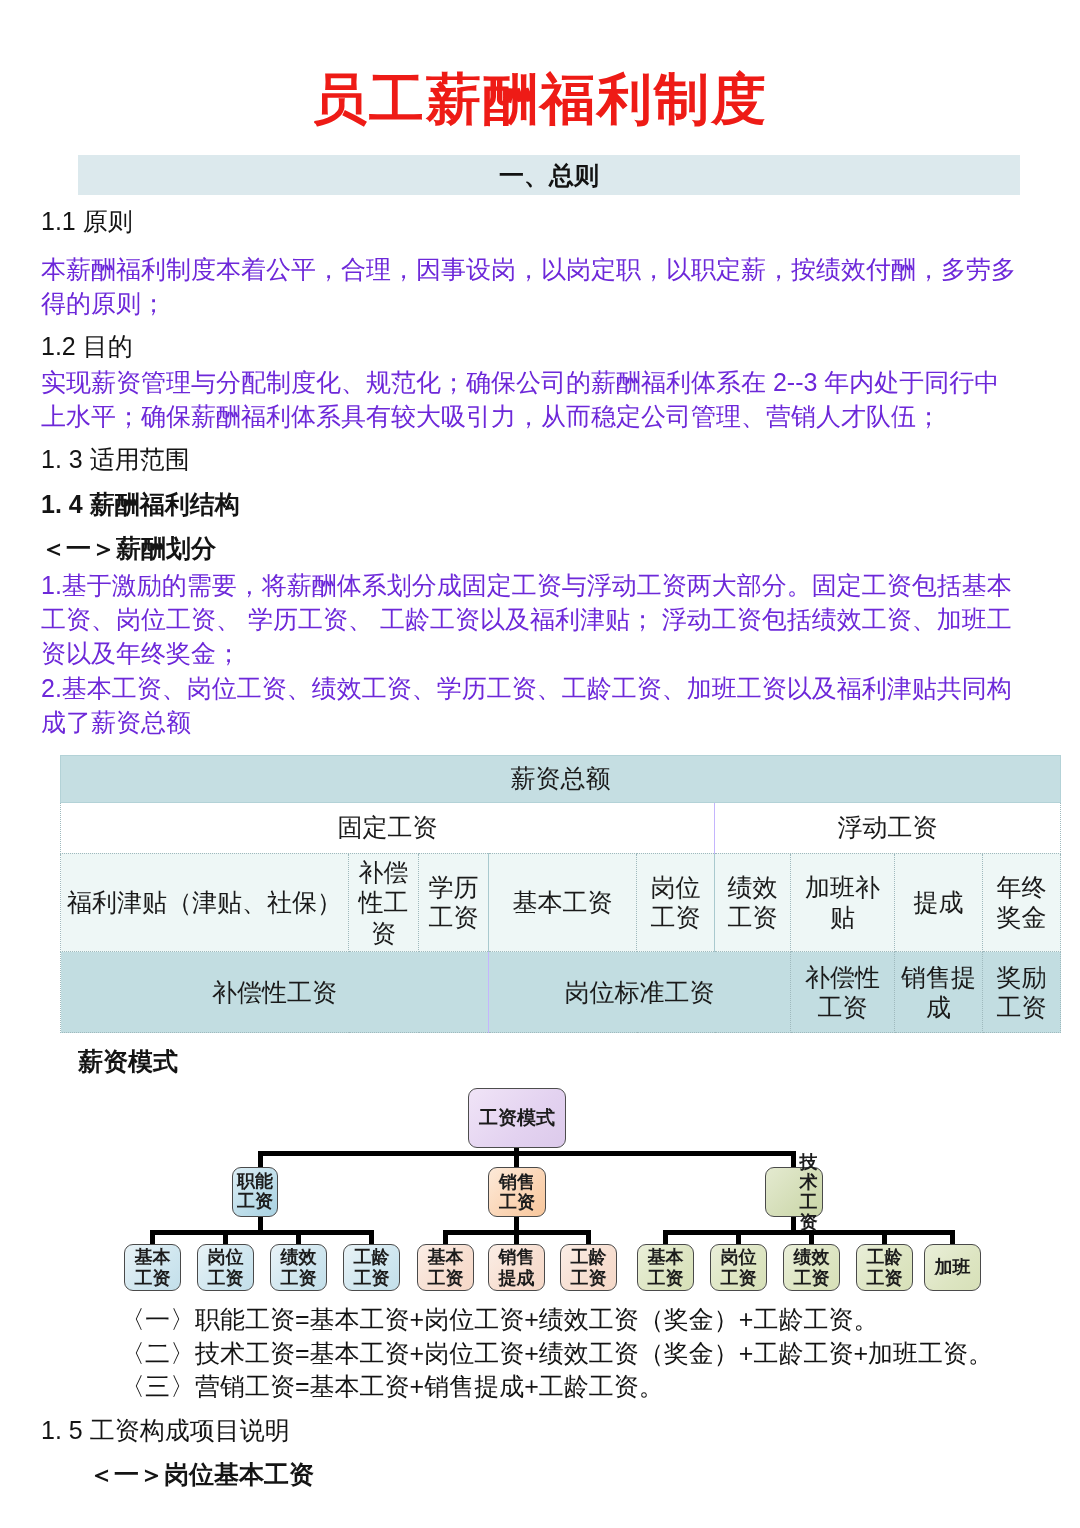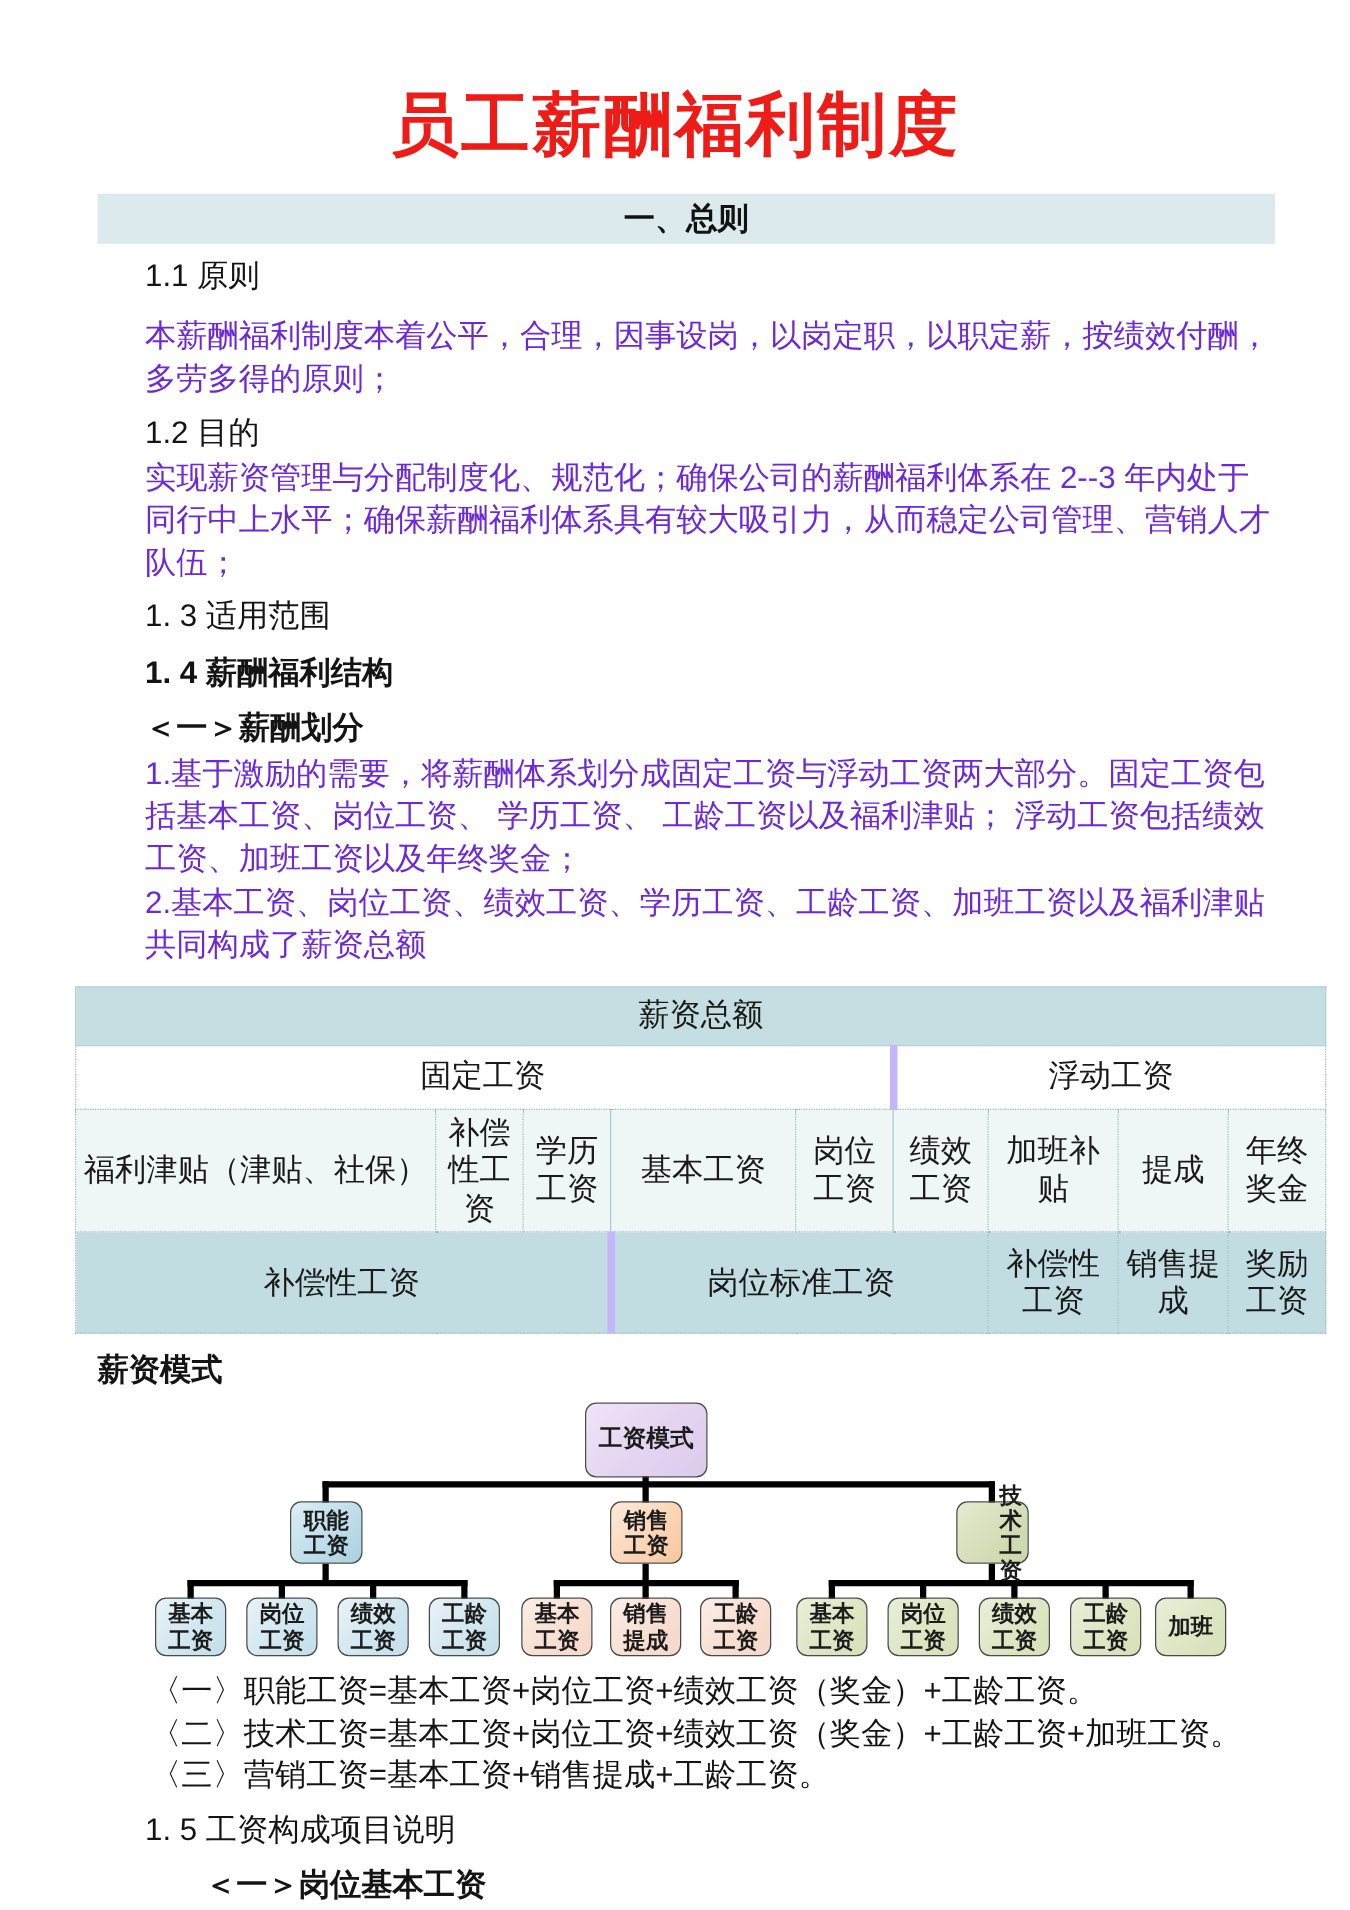--- a/index.html
+++ b/index.html
@@ -42,21 +42,21 @@
     height: 40px;
     line-height: 40px;
     text-align: center;
     font-weight: bold;
     font-size: 25px;
     color: #121212;
   }
 
   
   .body-wrap {
-    padding: 0 60px 0 116px;
+    padding: 0 60px 0 41px;
   }
   .h-sub {
     font-size: 25px;
     line-height: 1.42;
     margin: 9px 0 0 0;
     color: #141414;
   }
   .h-sub.bold { font-weight: bold; }
   .para {
     font-size: 25px;
@@ -100,21 +100,21 @@
   table.sal tr.r-items td {
     background: #eef7f6;
     height: 88px;
     font-size: 25px;
   }
   table.sal tr.r-class td {
     background: #c2dde1;
     height: 74px;
     font-size: 25px;
   }
-  table.sal td.no-right { border-right: 6px solid #c4b5fd; }
+  table.sal td.no-right { border-right: 1px solid #c4b5fd; }
   table.sal td.solid-sep { border-left: 1px solid #a9c9ce; }
 
   
   .mode-label {
     font-size: 25px;
     font-weight: bold;
     margin: 12px 0 0 78px;
     color: #141414;
   }
   .chart {
@@ -260,21 +260,21 @@
     <div class="node root" style="left:468px; top:6px; width:98px; height:60px;">工资模式</div>
 
     <div class="ln" style="left:514px; top:50px; width:5px; height:22px;"></div>
 
     <div class="ln" style="left:258px; top:69px; width:538px; height:5px;"></div>
 
     <div class="ln" style="left:258px; top:69px; width:5px; height:18px;"></div>
     <div class="ln" style="left:514px; top:69px; width:5px; height:18px;"></div>
     <div class="ln" style="left:791px; top:69px; width:5px; height:18px;"></div>
 
-    <div class="node br-blue" style="left:232px; top:85px; width:58px; height:50px; white-space:pre-line;">职能
+    <div class="node br-blue" style="left:232px; top:85px; width:46px; height:50px; white-space:pre-line;font-family:Liberation Mono, monospace;">职能
 工资</div>
     <div class="node br-orange" style="left:488px; top:85px; width:58px; height:50px; white-space:pre-line;">销售
 工资</div>
     <div class="node br-green" style="left:765px; top:85px; width:58px; height:50px; white-space:pre-line;">技术
 工资</div>
 
     <div class="ln" style="left:258px; top:135px; width:5px; height:16px;"></div>
     <div class="ln" style="left:150px; top:148px; width:224px; height:5px;"></div>
     <div class="ln" style="left:150px; top:148px; width:5px; height:16px;"></div>
     <div class="ln" style="left:223px; top:148px; width:5px; height:16px;"></div>

